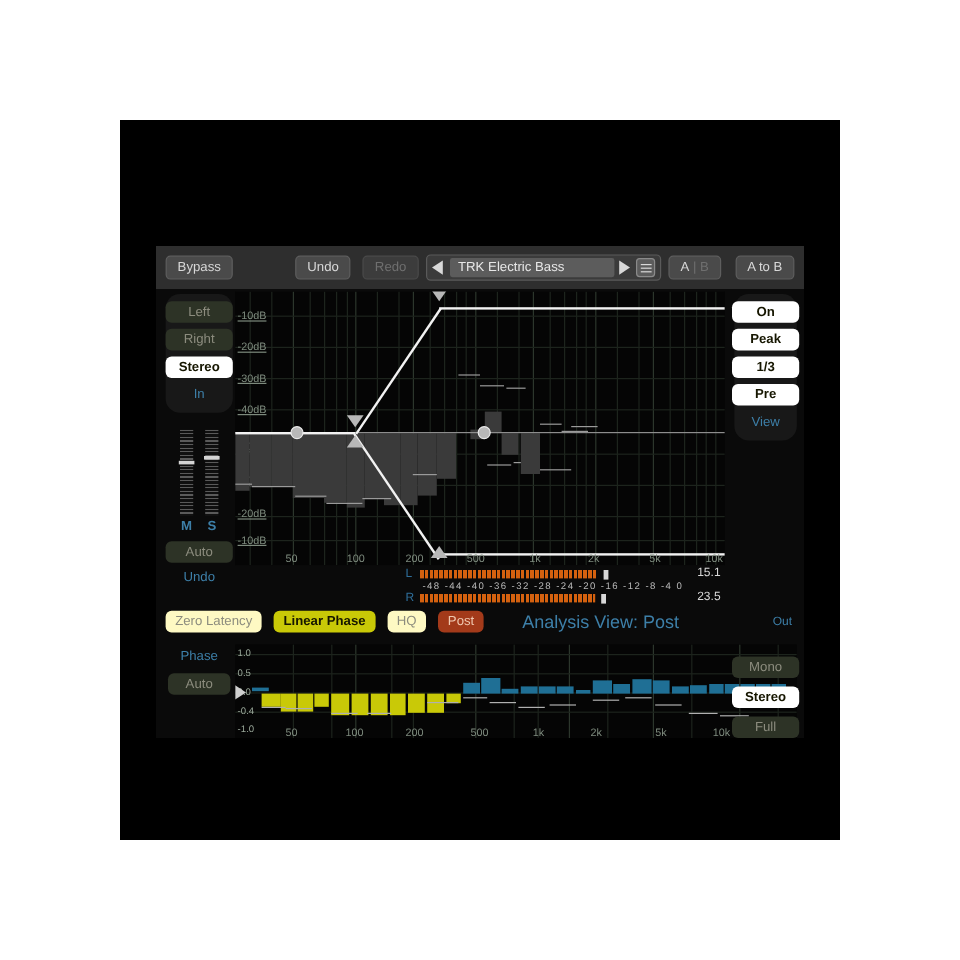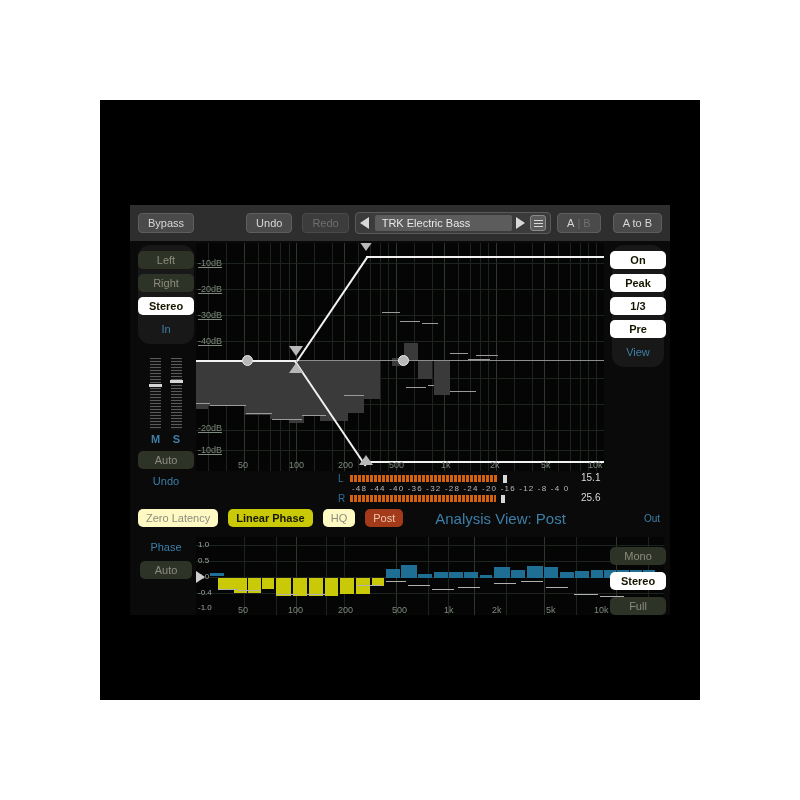--- a/index.html
+++ b/index.html
@@ -391,21 +391,21 @@
           <div class="mbar" style="width:148px;"></div>
           <div class="mtick"></div>
         </div>
         <div class="mscale">-48 -44 -40 -36 -32 -28 -24 -20 -16 -12  -8  -4   0</div>
         <div class="mrow" style="left:0;top:20px;">
           <div class="mlab">R</div>
           <div class="mbar" style="width:146px;"></div>
           <div class="mtick"></div>
         </div>
         <div class="mval" style="left:243px;top:-1px;">15.1</div>
-        <div class="mval" style="left:243px;top:19px;">25.6</div>
+        <div class="mval" style="left:243px;top:19px;">23.5</div>
       </div>
 
       <div class="optrow">
         <div class="obtn off">Zero Latency</div>
         <div class="obtn on">Linear Phase</div>
         <div class="obtn off">HQ</div>
         <div class="obtn red">Post</div>
         <div class="analysis">Analysis View: Post</div>
         <div class="outlbl">Out</div>
       </div>

